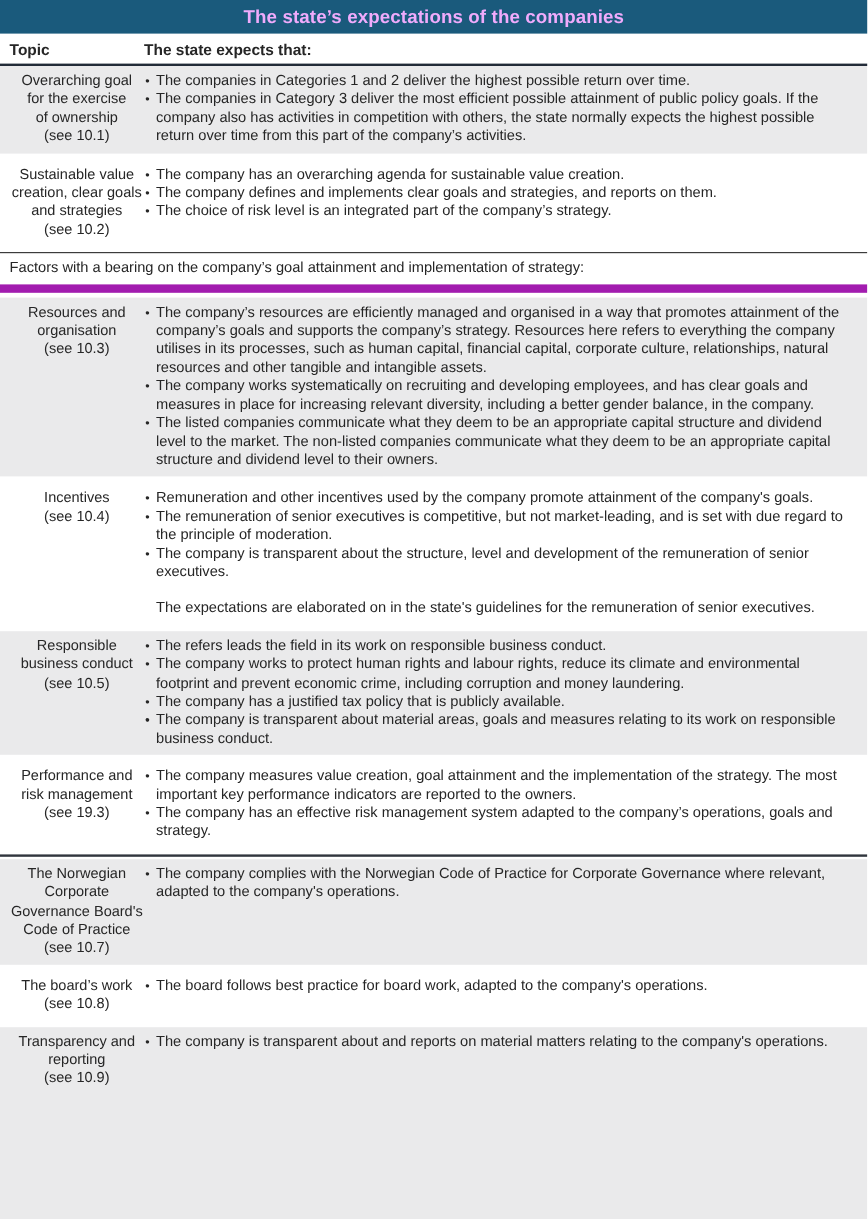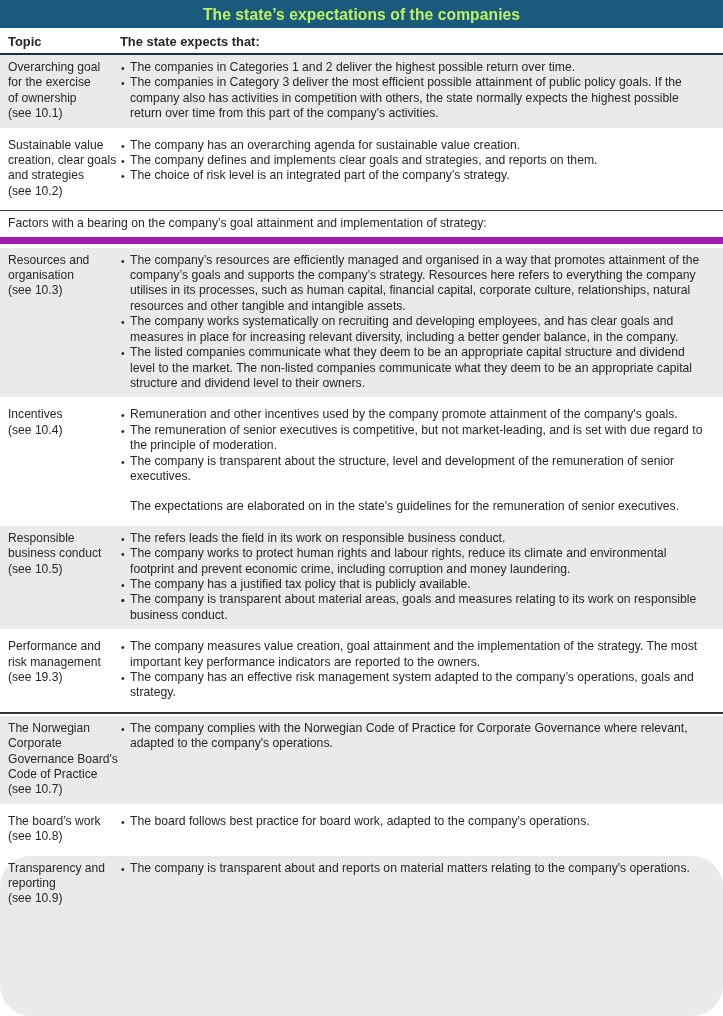--- a/index.html
+++ b/index.html
@@ -5,41 +5,41 @@
   html,body { margin:0; padding:0; background:#fff; }
   .page {
     width:723px; height:1016px; overflow:hidden;
     display:flex; flex-direction:column;
     background:#ffffff;
     font-family:"Liberation Sans", sans-serif;
     color:#262626;
   }
   .title-bar {
     flex:none; height:28px; line-height:29px;
-    background:#1a5a7c; color:#bef264;
+    background:#1a5a7c; color:#f0abfc;
     font-size:15.6px; font-weight:bold; text-align:center;
     letter-spacing:0.1px;
   }
   .head-row {
     flex:none; display:flex; align-items:flex-end;
     padding:6px 0 4px;
     border-bottom:2.5px solid #222b38;
     font-weight:bold; font-size:12.9px; line-height:15px;
   }
   .topic-col { flex:0 0 112px; padding-left:8px; }
   .expect-col { flex:1 1 auto; padding-right:12px; min-width:0; }
   #rows { flex:1 1 auto; display:flex; flex-direction:column; overflow:hidden; }
   .row {
     flex:none; display:flex;
     padding:5px 0 6px; margin-bottom:5px;
     font-size:12.2px; line-height:15.4px;
   }
   .row.shaded { background:#eaeaeb; }
-  .row:last-child { margin-bottom:0; flex:1 0 auto;border-radius:31px; }
-  .topic-text { white-space:pre-line; font-size:12.1px; line-height:15.4px; }
+  .row:last-child { margin-bottom:0; flex:1 0 auto; }
+  .topic-text { white-space:pre-line; font-size:12.1px; line-height:15.4px;text-align:center; }
   .bullet { position:relative; padding-left:10px; }
   .bullet-dot { position:absolute; left:1px; top:1px; font-size:10.5px; }
   .note { padding-left:10px; margin-top:15px; }
   .section-row {
     flex:none;
     border-top:1px solid #3c3c3c; border-bottom:7px solid #a21caf;
     padding:5px 12px 5px 8px; margin-bottom:4px;
     font-size:12.2px; line-height:15.4px; background:#ffffff;
   }
   .divider-line { flex:none; height:2px; background:#31363e; margin:0 0 2px 0; }

